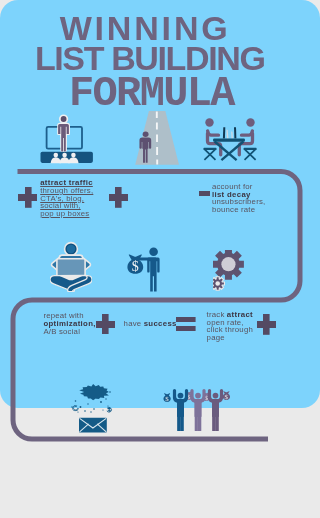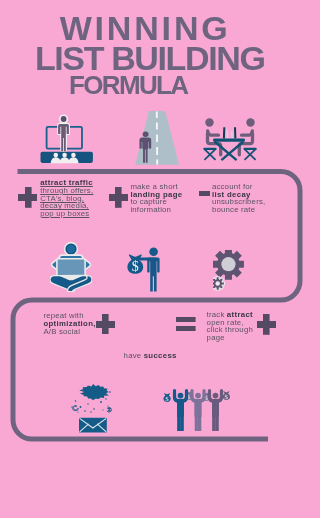--- a/index.html
+++ b/index.html
@@ -1,38 +1,38 @@
 <!DOCTYPE html>
 <html><head>
 <meta charset="utf-8">
 <style>
   html,body{margin:0;padding:0;}
   body{width:320px;height:518px;background:#eaeaea;font-family:"Liberation Sans",sans-serif;overflow:hidden;}
-  #page{position:relative;width:320px;height:518px;background:#f9a8d4;}
+  #page{position:relative;width:320px;height:408px;background:#7dd3fc;border-radius:18px;}
   .abs{position:absolute;}
   .ttl{position:absolute;left:0;width:320px;text-align:center;color:#6e6480;font-weight:bold;white-space:nowrap;}
   .blk{position:absolute;color:#59535f;font-size:7.8px;line-height:7.7px;white-space:nowrap;letter-spacing:0.2px;}
   .blk b{color:#3c3745;font-weight:bold;letter-spacing:0.33px;}
   .op-plus{position:absolute;width:19.1px;height:20.8px;background:
    linear-gradient(#544a63,#544a63) no-repeat center/19.1px 7.1px,
    linear-gradient(#544a63,#544a63) no-repeat center/6.6px 20.8px;}
 .op-minus{position:absolute;background:#544a63;}
 .op-eq{position:absolute;width:19.6px;height:14.6px;background:
    linear-gradient(#544a63,#544a63) no-repeat top left/19.6px 5px,
    linear-gradient(#544a63,#544a63) no-repeat bottom left/19.6px 5.1px;}
   svg{display:block;}
 </style>
 </head>
 <body>
 
 <div id="page">
 
   <div class="ttl" style="top:9px;font-size:34px;letter-spacing:2.82px;text-align:left;left:59.7px;width:auto;">WINNING</div>
   <div class="ttl" style="top:39.3px;font-size:34px;letter-spacing:-1.37px;text-align:center;left:34.9px;width:auto;">LIST BUILDING</div>
-  <div class="ttl" style="top:70.3px;font-size:26px;letter-spacing:-1.66px;text-align:left;left:69px;width:auto;">FORMULA</div>
+  <div class="ttl" style="top:70.3px;font-size:42px;letter-spacing:-1.66px;text-align:left;left:69px;width:auto;font-family:Liberation Mono, monospace;">FORMULA</div>
 
   <svg class="abs" style="left:36px;top:110px;" width="68" height="58" viewBox="0 0 68 58">
 
     <rect x="10.6" y="16.8" width="35.4" height="21.9" rx="1.5" fill="none" stroke="#1c5f8c" stroke-width="1.8"></rect>
 
     <path d="M6.3 41.7 h48.8 a1.8 1.8 0 0 1 1.8 1.8 v7.6 a1.8 1.8 0 0 1 -1.8 1.8 h-48.8 a1.8 1.8 0 0 1 -1.8 -1.8 v-7.6 a1.8 1.8 0 0 1 1.8 -1.8 z" fill="#15547f"></path>
 
     <g fill="#f0f0f1">
       <path d="M19.8 47.2 c-3.1 0 -4.8 2.1 -5.2 6.1 h10.4 c-0.4 -4 -2.1 -6.1 -5.2 -6.1z"></path>
       <circle cx="19.8" cy="45.1" r="2.3"></circle>
@@ -105,31 +105,25 @@
     </g>
     <rect x="5.5" y="35.8" width="13" height="2.2" rx="0.6" fill="#115274"></rect>
     <rect x="45.6" y="35.8" width="13" height="2.2" rx="0.6" fill="#115274"></rect>
   </svg>
 
   <div class="op-plus" style="left:18.25px;top:186.9px;"></div>
   <div class="blk" style="left:40.2px;top:179.1px;text-decoration:underline;">
       <div><b>attract traffic</b></div>
       <div><span>through offers,</span></div>
       <div><span>CTA's, blog,</span></div>
-      <div><span>decay media,</span></div>
+      <div><span>social with,</span></div>
       <div><span>pop up boxes</span></div>
     </div>
 
   <div class="op-plus" style="left:108.8px;top:186.9px;"></div>
-  <div class="blk" style="left:130.4px;top:182.8px;">
-      <div><span>make a short</span></div>
-      <div><b>landing page</b></div>
-      <div><span>to capture</span></div>
-      <div><span>information</span></div>
-    </div>
 
   <div class="op-minus" style="left:198.7px;top:191.4px;width:11.4px;height:5px;"></div>
   <div class="blk" style="left:211.9px;top:182.8px;">
       <div><span>account for</span></div>
       <div><b>list decay</b></div>
       <div><span>unsubscribers,</span></div>
       <div><span>bounce rate</span></div>
     </div>
 
   <svg class="abs" style="left:50px;top:240px;" width="42" height="52" viewBox="0 0 42 52">
@@ -173,21 +167,21 @@
     <path d="M9.24 31.95 L11.45 31.95 L11.45 35.05 L9.24 35.05 A4.80 4.80 0 0 1 9.01 35.62 L10.57 37.18 L8.38 39.37 L6.82 37.81 A4.80 4.80 0 0 1 6.25 38.04 L6.25 40.25 L3.15 40.25 L3.15 38.04 A4.80 4.80 0 0 1 2.58 37.81 L1.02 39.37 L-1.17 37.18 L0.39 35.62 A4.80 4.80 0 0 1 0.16 35.05 L-2.05 35.05 L-2.05 31.95 L0.16 31.95 A4.80 4.80 0 0 1 0.39 31.38 L-1.17 29.82 L1.02 27.63 L2.58 29.19 A4.80 4.80 0 0 1 3.15 28.96 L3.15 26.75 L6.25 26.75 L6.25 28.96 A4.80 4.80 0 0 1 6.82 29.19 L8.38 27.63 L10.57 29.82 L9.01 31.38 A4.80 4.80 0 0 1 9.24 31.95 Z" fill="#5e5370" stroke="#eaeaea" stroke-width="1.1"></path>
     <circle cx="4.7" cy="33.5" r="2.3" fill="#eaeaea"></circle>
   </svg>
 
   <div class="blk" style="left:43.4px;top:312.2px;">
       <div><span>repeat with</span></div>
       <div><b>optimization,</b></div>
       <div><span>A/B social</span></div>
     </div>
   <div class="op-plus" style="left:95.6px;top:313.7px;"></div>
-  <div class="blk" style="left:123.6px;top:319.9px;margin-top:32px;">
+  <div class="blk" style="left:123.6px;top:319.9px;">
       <div><span>have </span><b>success</b></div>
     </div>
   <div class="op-eq" style="left:176.2px;top:316.8px;"></div>
   <div class="blk" style="left:206.6px;top:310.8px;">
       <div><span>track </span><b>attract</b></div>
       <div><span>open rate,</span></div>
       <div><span>click through</span></div>
       <div><span>page</span></div>
     </div>
   <div class="op-plus" style="left:256.8px;top:314.2px;"></div>

